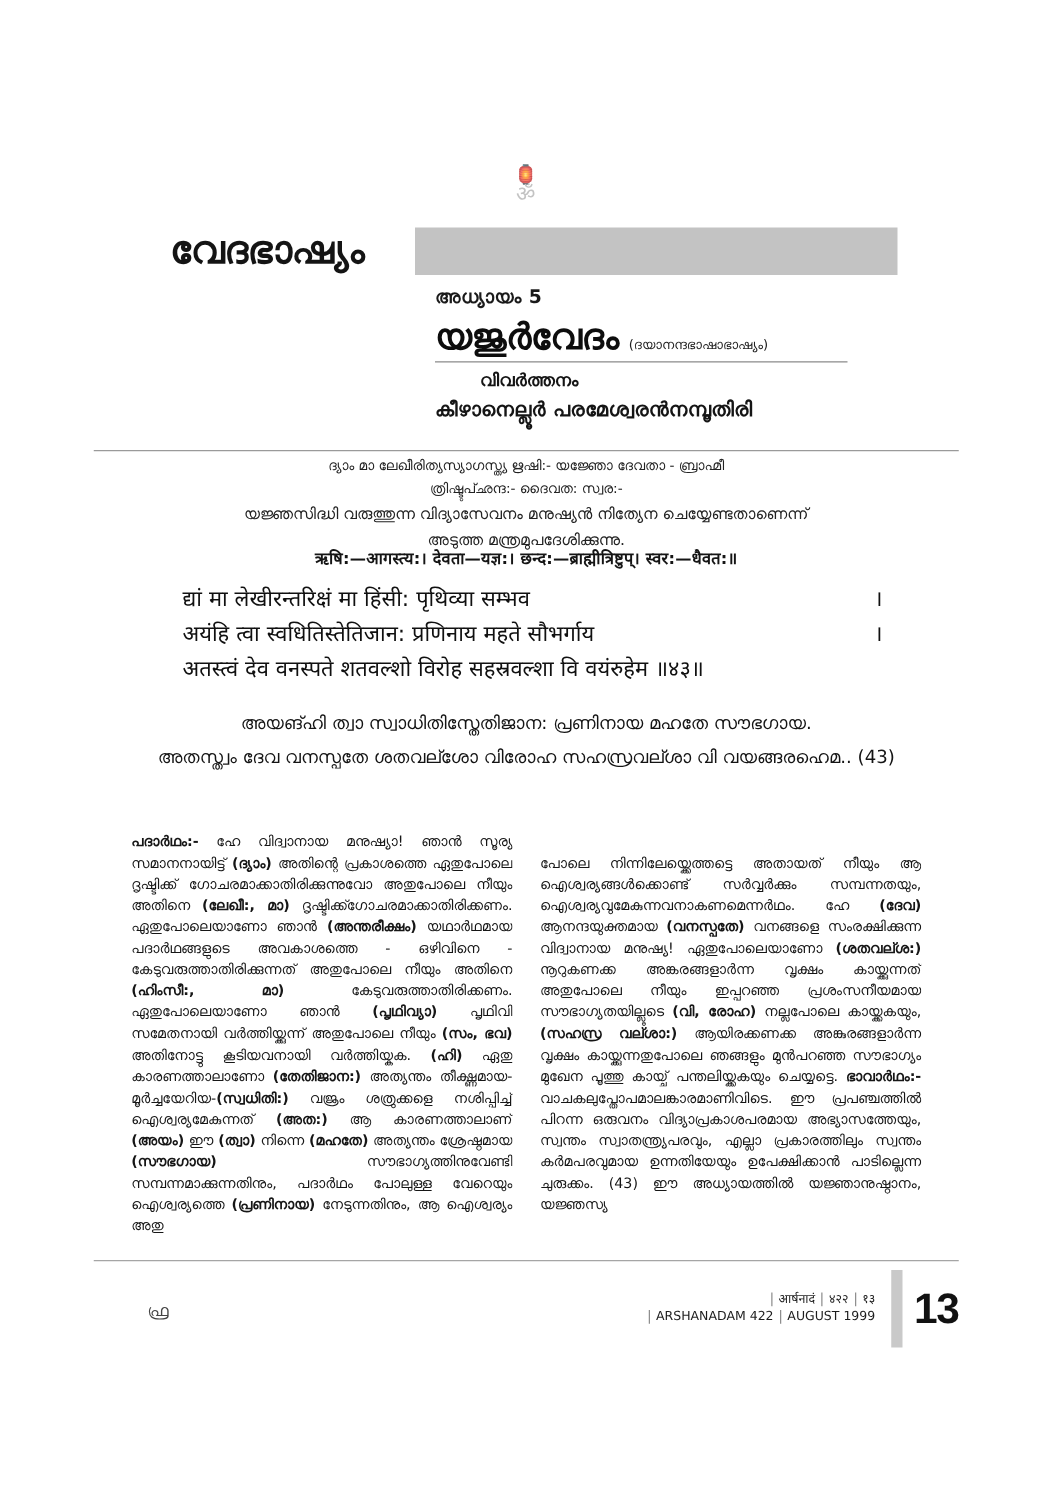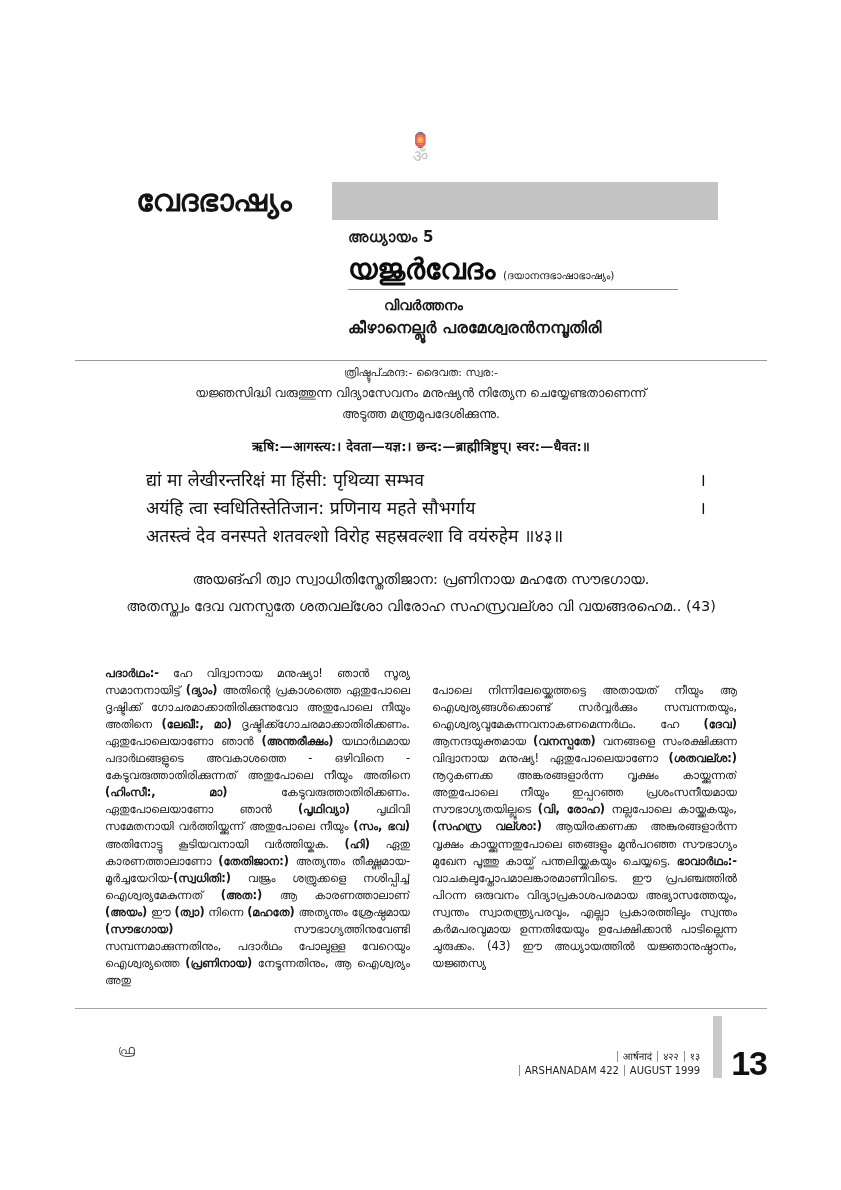--- a/index.html
+++ b/index.html
@@ -240,21 +240,21 @@
     top: 1042px;
     font-family: "DejaVu Sans", sans-serif;
     font-size: 13px;
     color: #444;
   }
   .footer-right {
     position: absolute;
     right: 74px;
     top: 1016px;
     display: flex;
-    align-items: flex-end;
+    align-items: center;
     gap: 0;
   }
   .folio-lines {
     text-align: right;
     padding-right: 8px;
   }
   .folio-top,
   .folio-bottom {
     font-family: "DejaVu Sans", sans-serif;
     font-size: 10px;
@@ -304,20 +304,21 @@
       <span class="veda-sub">(ദയാനന്ദഭാഷാഭാഷ്യം)</span>
     </div>
     <hr class="title-rule">
     <div class="translator-label">വിവർത്തനം</div>
     <div class="translator-name">കീഴാനെല്ലൂർ  പരമേശ്വരന്‍നമ്പൂതിരി</div>
   </div>
 
   <hr class="head-rule">
 
   <div class="mantra-meta">
+    <div>ദ്യാം മാ ലേഖീരിത്യസ്യാഗസ്ത്യ ഋഷി:- യജ്ഞോ ദേവതാ - ബ്രാഹ്മീ</div>
     <div>ത്രിഷ്ടുപ്‍ഛന്ദ:- ദൈവത: സ്വര:-</div>
     <span class="note">യജ്ഞസിദ്ധി വരുത്തുന്ന വിദ്യാസേവനം മനുഷ്യൻ നിത്യേന ചെയ്യേണ്ടതാണെന്ന്</span>
     <span class="note">അടുത്ത മന്ത്രമുപദേശിക്കുന്നു.</span>
   </div>
 
   <div class="rishi-line">ऋषि:—आगस्त्य:। देवता—यज्ञ:। छन्द:—ब्राह्मीत्रिष्टुप्। स्वर:—धैवत:॥</div>
 
   <div class="mantra-verses">
     <div class="verse-row">
       <span>द्यां मा लेखीरन्तरिक्षं मा हिंसी: पृथिव्या सम्भव</span>

